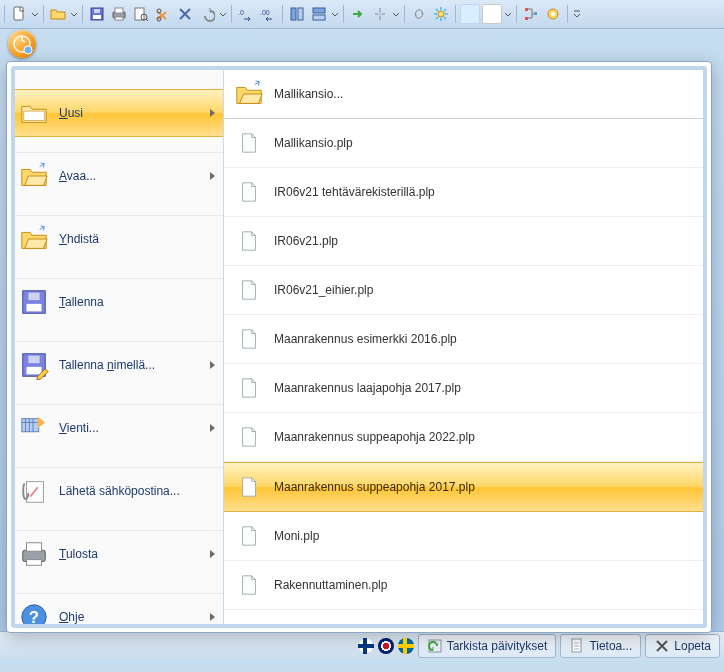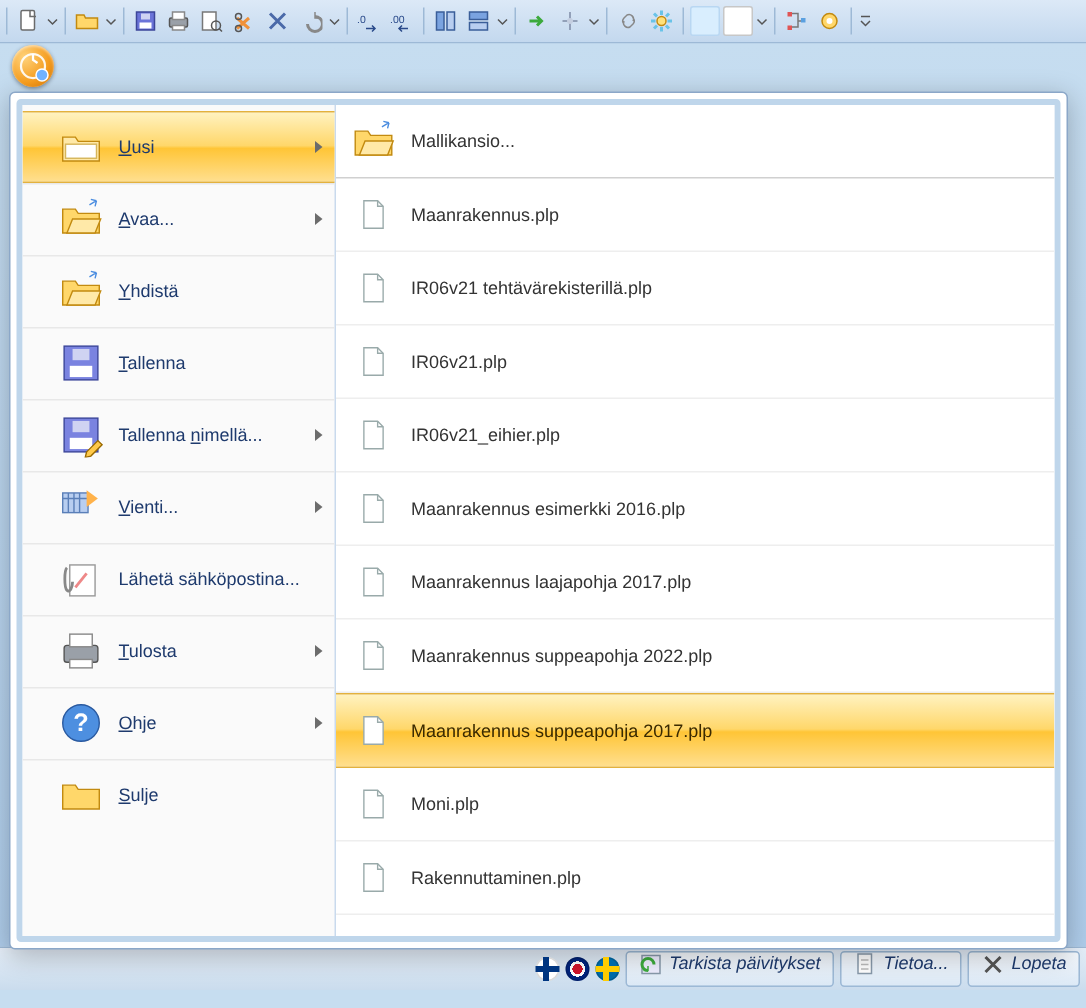--- a/index.html
+++ b/index.html
@@ -67,24 +67,25 @@
   
   .leftcol {
     width: 208px;
     background: #fafafa;
     border-right: 1px solid #c9daed;
     padding-top: 4px;
   }
   .menuitem {
     height: 46px;
     display: flex; align-items: center;
-    padding: 0 8px 0 24px;
+    padding: 0 8px 0 4px;
     position: relative;
     border-top: 1px solid transparent;
     border-bottom: 1px solid transparent;
+    margin-top: 15px;
   }
   .menuitem + .menuitem { border-top: 1px solid #e8e8e8; }
   .menuitem.active {
     background: linear-gradient(#fff2c0, #ffd76a 48%, #ffc536 52%, #ffdf8f);
     border-top: 1px solid #e3b13d;
     border-bottom: 1px solid #e3b13d;
   }
   .menuitem .lbl {
     margin-left: 10px;
     color: #1e3a6d;
@@ -134,28 +135,27 @@
   .statusbar {
     height: 28px;
     background: linear-gradient(#e6eff9, #cadced);
     border-top: 1px solid #9db9d6;
     display:flex; align-items:center;
     padding: 0 4px;
     gap: 4px;
   }
   .statusbar .spacer { flex: 1; }
   .statusbtn {
-    display:flex; align-items:flex-start; gap:4px;
+    display:flex; align-items:center; gap:4px;
     height: 22px;
     padding: 0 8px;
     border: 1px solid #9db9d6;
     border-radius: 3px;
     background: linear-gradient(#f6fafe,#dce9f6);
     color: #1e3a6d;
-    font-style: italic;
   }
   .flag {
     width: 16px; height: 16px; border-radius: 50%;
     box-shadow: 0 0 0 1px rgba(0,0,0,.15) inset;
   }
 
   
   svg.i { width: 16px; height: 16px; display:block; }
   svg.i30 { width: 30px; height: 30px; display:block; }
   svg.i22 { width: 22px; height: 22px; display:block; }
@@ -470,21 +470,21 @@
             </span>
             <span class="flabel">Mallikansio...</span>
           </div>
           <div class="fileitem">
             <span style="width: 30px; display: flex; justify-content: center;">
               <svg class="i22" viewBox="0 0 24 24">
                 <path d="M5 2h10l4 4v16H5z" fill="#fff" stroke="#9aa"></path>
                 <path d="M15 2v4h4" fill="none" stroke="#9aa"></path>
               </svg>
             </span>
-            <span class="flabel">Maanrakennus.plp</span>
+            <span class="flabel">Mallikansio.plp</span>
           </div>
           <div class="fileitem">
             <span style="width: 30px; display: flex; justify-content: center;">
               <svg class="i22" viewBox="0 0 24 24">
                 <path d="M5 2h10l4 4v16H5z" fill="#fff" stroke="#9aa"></path>
                 <path d="M15 2v4h4" fill="none" stroke="#9aa"></path>
               </svg>
             </span>
             <span class="flabel">IR06v21 tehtävärekisterillä.plp</span>
           </div>

